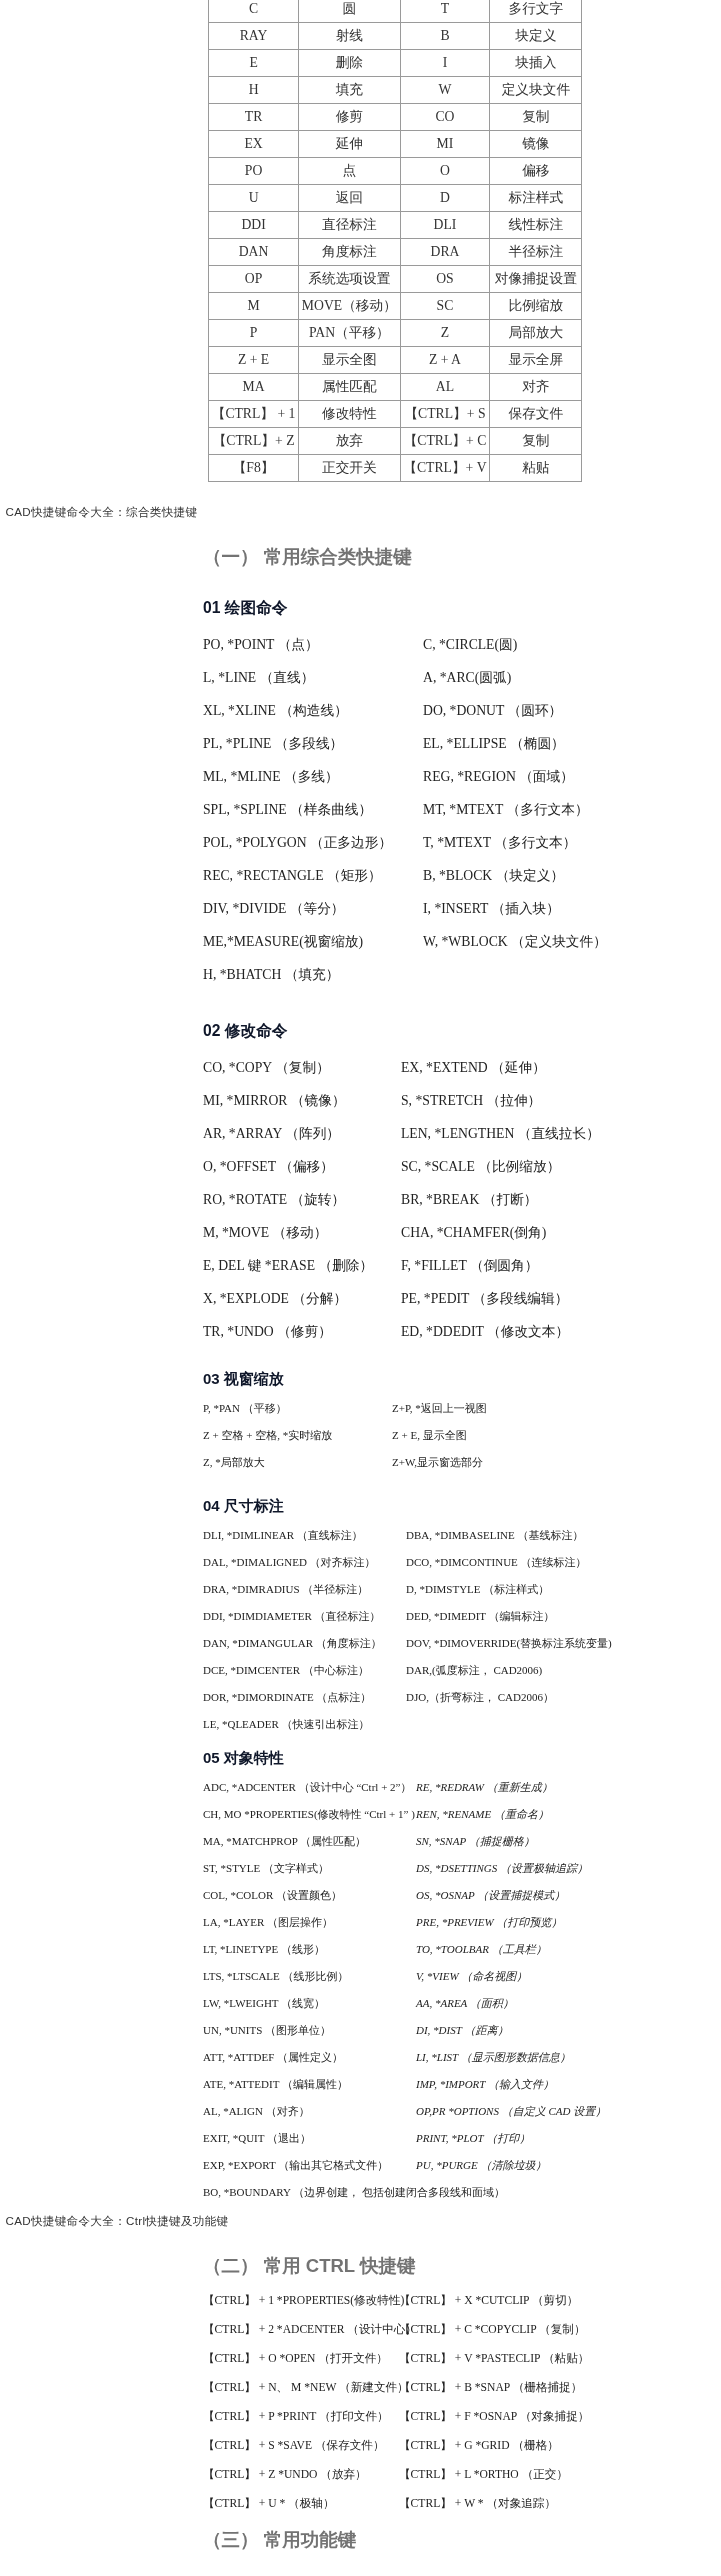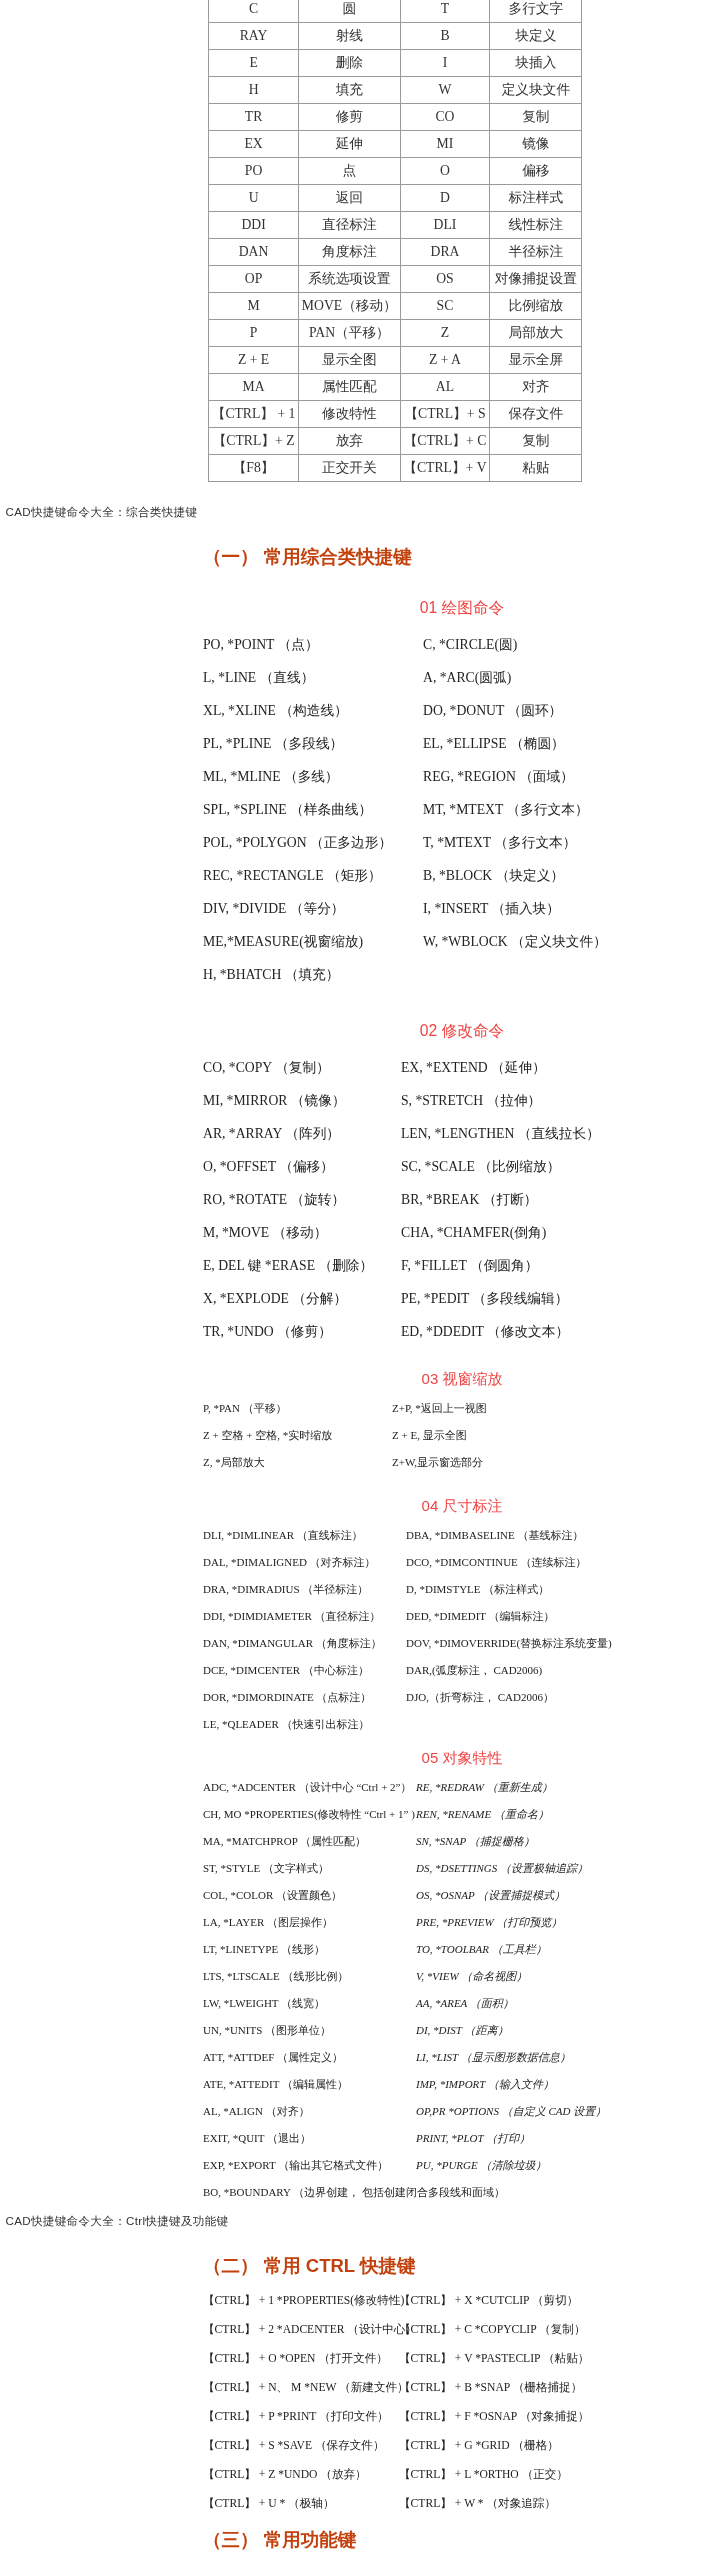--- a/index.html
+++ b/index.html
@@ -25,25 +25,25 @@
   table.cmdtable td.c2 { width:79px; }
   table.cmdtable td.c3 { width:92px; }
   
   .intro {
     margin:23px 0 0 5.5px; font-size:11.6px; color:#333; letter-spacing:0.3px;
   }
   .intro.second { margin-top:8.2px; }
   
   .h-part {
     margin:25px 0 0 203px; font-size:18.5px; line-height:23px;
-    font-weight:bold; color:#c2410c;
+    font-weight:bold; color:#737373;
   }
   .h-sec {
     margin:30px 0 9.6px 203px; font-size:15.7px; line-height:20.5px;
-    font-weight:normal; color:#ef4444;text-align:center;
+    font-weight:bold; color:#0f172a;
   }
   .h-sec.sm-head { margin:20.5px 0 6.8px 203px; font-size:15px; line-height:19px; }
   .h-sec.sm-head.gap { margin-top:10px; }
   .h-part.bottom-cut { margin-top:11px; }
   
   .rows .row { position:relative; width:712px; }
   .rows .cell {
     position:absolute; top:50%; transform:translateY(-50%);
     white-space:nowrap;
     font-family:"Liberation Serif","DejaVu Serif",serif; color:#222;

